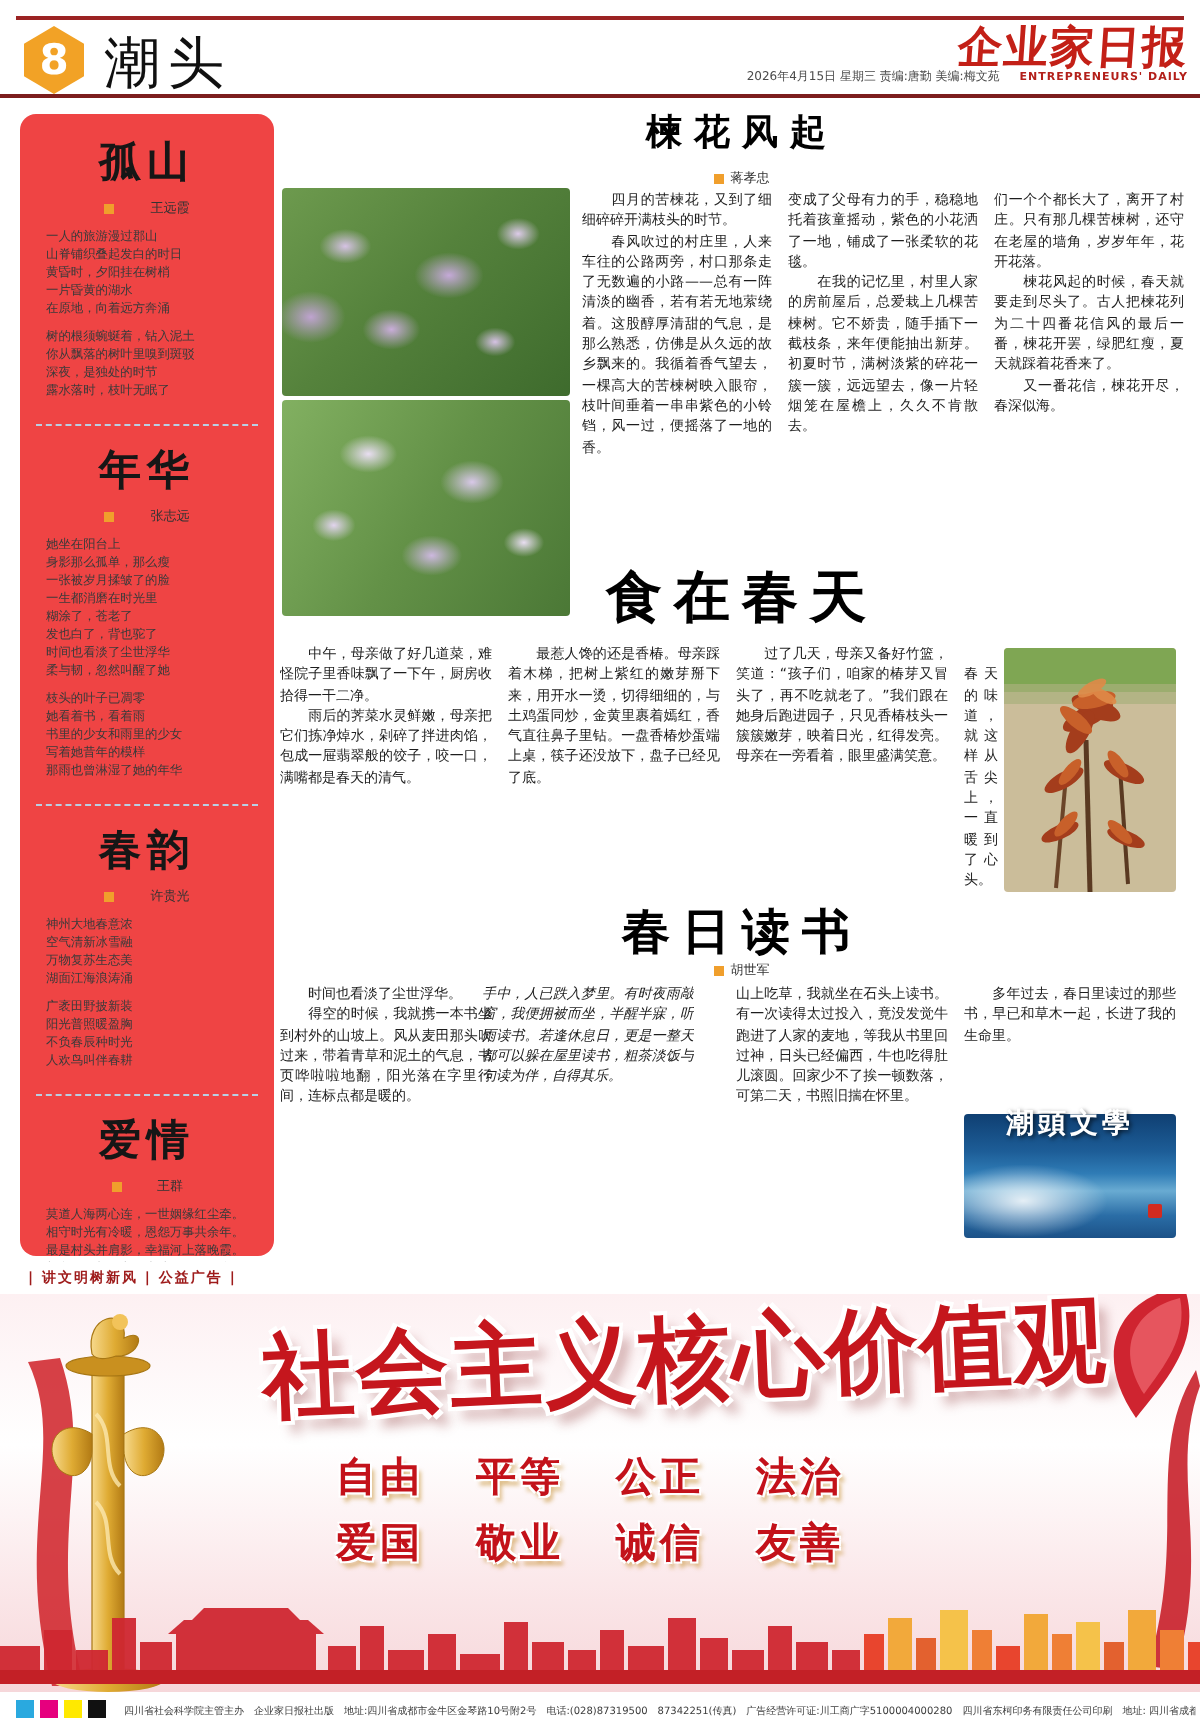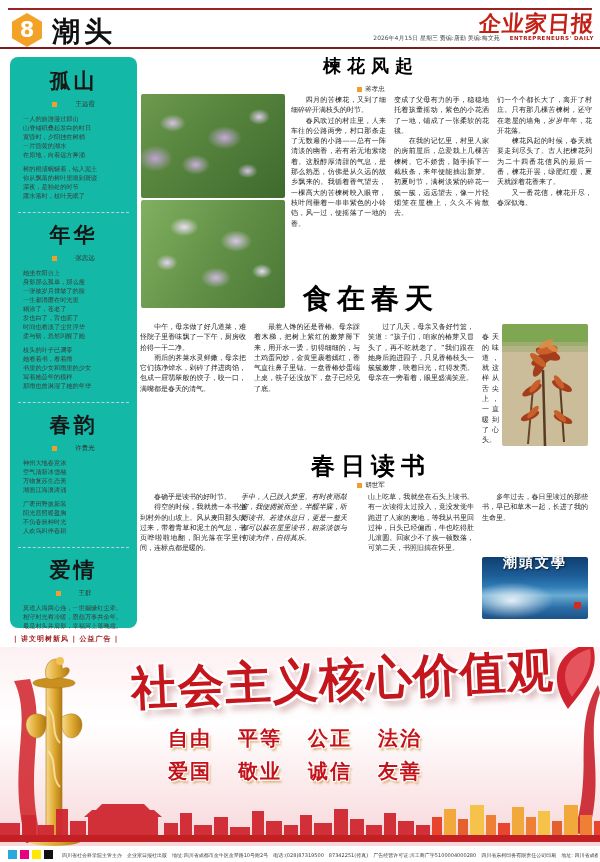--- a/index.html
+++ b/index.html
@@ -3,28 +3,28 @@
 <meta charset="utf-8">
 <style>
   html,body{margin:0;padding:0;background:#e9e9e9;}
   #page{position:relative;width:600px;height:862px;background:#fff;overflow:hidden;
         font-family:"DejaVu Sans","Liberation Sans",sans-serif;}
   
   .top-rule{position:absolute;left:8px;right:8px;top:8px;height:2px;background:#9b2323;}
   .hex{position:absolute;left:12px;top:13px;width:30px;height:34px;background:#f2a226;
        clip-path:polygon(50% 0,100% 26%,100% 74%,50% 100%,0 74%,0 26%);
        display:flex;align-items:center;justify-content:center;color:#fff;font-size:21px;font-weight:bold;}
-  .section-title{position:absolute;left:52px;top:13px;font-size:28px;font-weight:700;letter-spacing:4px;color:#101010;}
+  .section-title{position:absolute;left:52px;top:13px;font-size:28px;font-weight:400;letter-spacing:4px;color:#101010;}
   .masthead-logo{position:absolute;right:6px;top:9px;font-size:22px;font-weight:900;color:#c32017;
        letter-spacing:1px;font-family:"DejaVu Serif","Liberation Serif",serif;transform:skewX(-4deg);}
   .date-row{position:absolute;right:6px;top:34px;font-size:6px;color:#4a4a4a;white-space:nowrap;}
   .date-row .en{color:#b3201a;font-weight:bold;margin-left:8px;font-size:5.5px;letter-spacing:.5px;}
   .header-rule{position:absolute;left:0;right:0;top:47px;height:2px;background:#7c1d1d;}
   
-  .sidebar{position:absolute;left:10px;top:57px;width:127px;height:571px;background:#14b8a6;
+  .sidebar{position:absolute;left:10px;top:57px;width:127px;height:571px;background:#ef4444;
        border-radius:8px;padding:2px 8px;box-sizing:border-box;}
   .poem{padding:5px 0 7px;}
   .poem + .poem{border-top:1px dashed #b9cfe3;}
   .poem-title{font-size:21px;font-weight:900;color:#161616;text-align:center;letter-spacing:3px;
        font-family:"DejaVu Serif","Liberation Serif",serif;margin:3px 0 5px;}
   .poem-author{display:flex;align-items:center;justify-content:center;gap:18px;font-size:6.5px;color:#333;margin-bottom:5px;}
   .author-sq{width:5px;height:5px;background:#f09f2c;display:inline-block;flex:0 0 auto;}
   .stanza{margin:5px 0;}
   .pline{font-size:6.2px;line-height:9px;color:#3a3a3a;text-align:left;padding-left:5px;white-space:nowrap;overflow:hidden;}
   
@@ -250,21 +250,21 @@
     </div>
   <p>　　春天的味道，就这样从舌尖上，一直暖到了心头。</p>
     </div>
 
   <div class="article-title" style="top:450px;font-size:24px;">春日读书</div>
   <div class="art-author" style="top:481px;">
     <span class="author-sq"></span>
     <span>胡世军</span>
   </div>
   <div class="art-col" style="left:140px;top:492px;width:106px;height:140px;">
-      <p>　　春确乎是读书的好时节。</p>
+      <p>　　时间也看淡了尘世浮华。</p>
       <p>　　得空的时候，我就携一本书坐到村外的山坡上。风从麦田那头吹过来，带着青草和泥土的气息，书页哗啦啦地翻，阳光落在字里行间，连标点都是暖的。</p>
     </div>
   <div class="art-col" style="left:241px;top:492px;width:106px;height:140px;font-style:italic;">
       <p>手中，人已跌入梦里。有时夜雨敲窗，我便拥被而坐，半醒半寐，听雨读书。若逢休息日，更是一整天都可以躲在屋里读书，粗茶淡饭与句读为伴，自得其乐。</p>
     </div>
   <div class="art-col" style="left:368px;top:492px;width:106px;height:140px;">
       <p>山上吃草，我就坐在石头上读书。有一次读得太过投入，竟没发觉牛跑进了人家的麦地，等我从书里回过神，日头已经偏西，牛也吃得肚儿滚圆。回家少不了挨一顿数落，可第二天，书照旧揣在怀里。</p>
     </div>
   <div class="art-col" style="left:482px;top:492px;width:106px;height:140px;">
     <p>　　多年过去，春日里读过的那些书，早已和草木一起，长进了我的生命里。</p>

